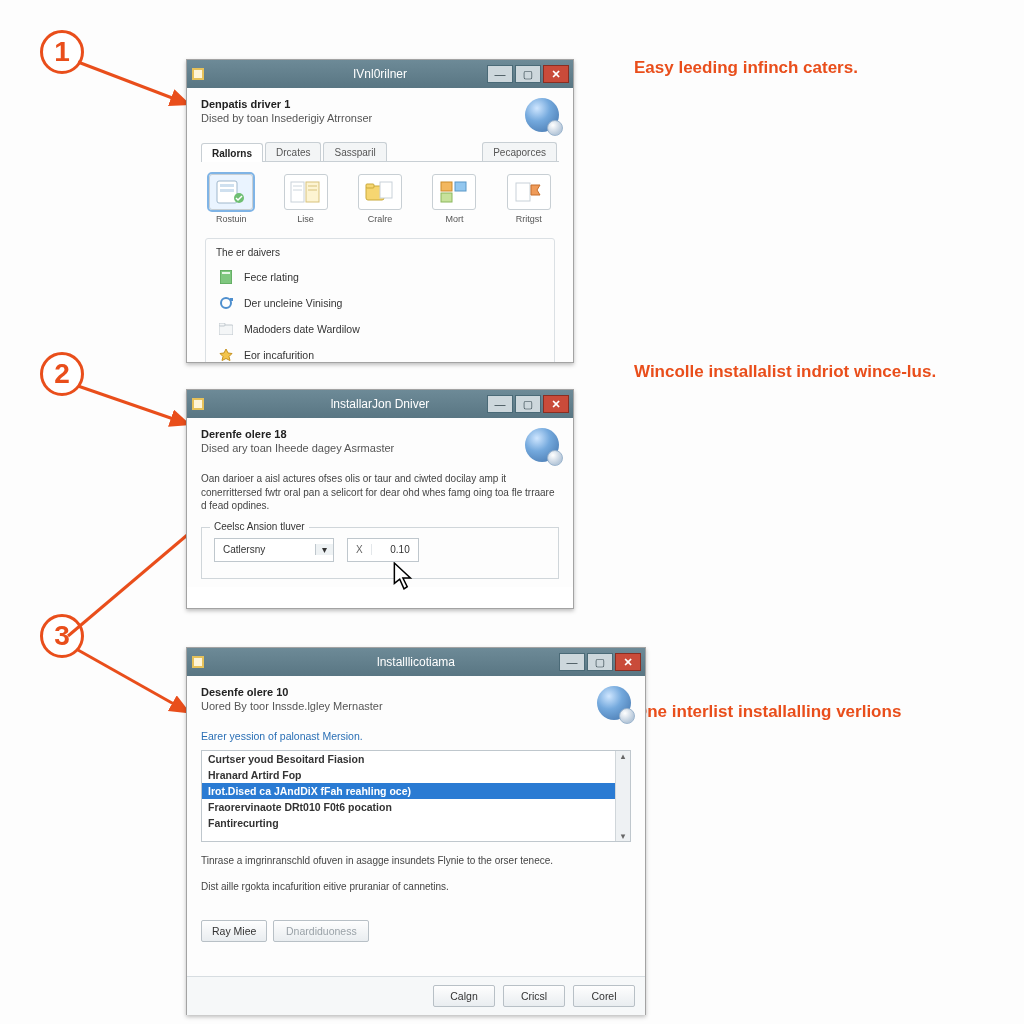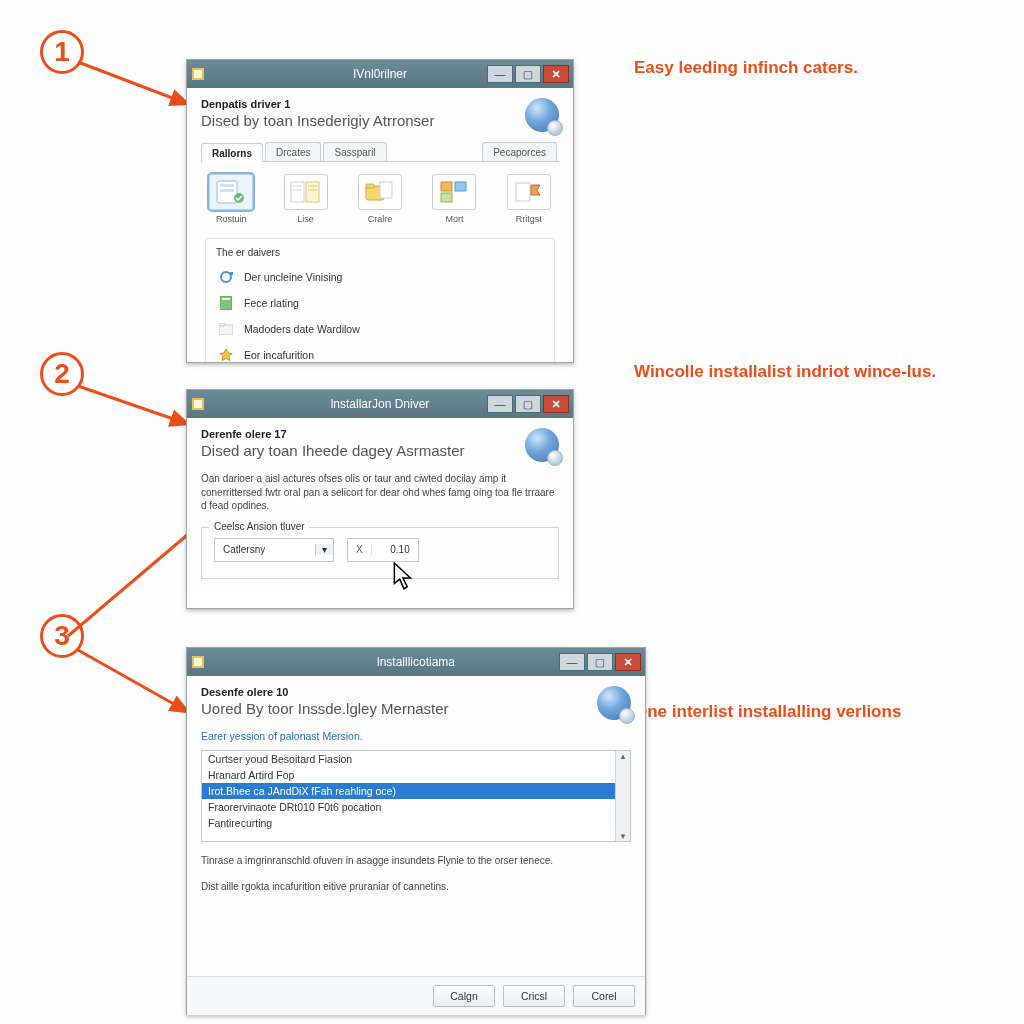--- a/index.html
+++ b/index.html
@@ -86,21 +86,21 @@
   }
   .win-btn.close { background: #c94b3a; color: #fff; border-color: #8a2e22; font-weight: 700; }
 
   .client {
     padding: 10px 14px 8px 14px;
     background: #fdfdfd;
   }
 
   .header-row { display: flex; justify-content: space-between; align-items: flex-start; }
   .wiz-title { font-weight: 700; font-size: 11px; margin-bottom: 2px; color:#222; }
-  .wiz-sub   { font-size: 15px; color: #555; }
+  .wiz-sub   { font-size: 11px; color: #555; }
   .orb {
     width: 34px; height: 34px;
     border-radius: 50%;
     background: radial-gradient(circle at 35% 30%, #cfe6ff 0%, #74a9dd 40%, #3f6fa7 100%);
     position: relative;
   }
   .orb::after{
     content:""; position:absolute; right:-4px; bottom:-4px;
     width:14px; height:14px; border-radius:50%;
     background: radial-gradient(circle at 35% 30%, #fff, #b7c8da 70%);
@@ -175,21 +175,21 @@
   .cursor {
     position:absolute; width:22px; height:30px;
   }
 
   
   .linktext { color:#2a6fb5; font-size:10.5px; margin:10px 0 8px; }
   .listbox {
     border:1px solid #bfc7cd; background:#fff; height:92px;
     overflow:hidden; position:relative; font-size:10.5px;
   }
-  .listbox .li { padding:2px 6px; white-space:nowrap; overflow:hidden; text-overflow:ellipsis; }
+  .listbox .li { padding:2px 6px; white-space:nowrap; overflow:hidden; text-overflow:ellipsis;font-weight:bold; }
   .listbox .li.sel { background:#2a7bd3; color:#fff; }
   .listbox .scroll {
     position:absolute; right:0; top:0; bottom:0; width:15px;
     background:#eef1f3; border-left:1px solid #d0d6da;
     display:flex; flex-direction:column; justify-content:space-between; align-items:center;
     color:#666; font-size:9px;
   }
   .note { font-size:10px; color:#444; margin-top:12px; line-height:1.4; }
 
   .footer {
@@ -336,35 +336,35 @@
         </div>
         <span>Rritgst</span>
       </div>
     </div>
 
     <div class="group">
       <div class="group-title">The er daivers</div>
 
       <div class="row-item">
         <span class="row-ico">
+            <svg width="12" height="14">
+              <rect width="12" height="14" rx="1" fill="#7fc77f" stroke="#4f9a4f"></rect>
+              <rect x="2" y="2" width="8" height="2" fill="#e6f6e6"></rect>
+            </svg>
+          </span>
+        <span>Fece rlating</span>
+      </div>
+      <div class="row-item">
+        <span class="row-ico">
             <svg width="14" height="14">
               <circle cx="7" cy="7" r="5" fill="none" stroke="#4e8fce" stroke-width="2"></circle>
               <path d="M11 3 l2 0 l0 2" fill="none" stroke="#4e8fce" stroke-width="2"></path>
             </svg>
           </span>
         <span>Der uncleine Vinising</span>
-      </div>
-      <div class="row-item">
-        <span class="row-ico">
-            <svg width="12" height="14">
-              <rect width="12" height="14" rx="1" fill="#7fc77f" stroke="#4f9a4f"></rect>
-              <rect x="2" y="2" width="8" height="2" fill="#e6f6e6"></rect>
-            </svg>
-          </span>
-        <span>Fece rlating</span>
       </div>
       <div class="row-item">
         <span class="row-ico">
             <svg width="14" height="12">
               <rect x="0" y="2" width="14" height="10" rx="1" fill="#f4f6f7" stroke="#bfc7cd"></rect>
               <rect width="6" height="3" rx="1" fill="#f4f6f7" stroke="#bfc7cd"></rect>
             </svg>
           </span>
         <span>Madoders date Wardilow</span>
       </div>
@@ -392,21 +392,21 @@
     <div class="win-controls">
       <div class="win-btn">—</div>
       <div class="win-btn">▢</div>
       <div class="win-btn close">✕</div>
     </div>
   </div>
 
   <div class="client" style="position:relative;">
     <div class="header-row">
       <div>
-        <div class="wiz-title">Derenfe olere 17</div>
+        <div class="wiz-title">Derenfe olere 18</div>
         <div class="wiz-sub">Dised ary toan Iheede dagey Asrmaster</div>
       </div>
       <div class="orb"></div>
     </div>
 
     <div class="bodytext">Oan darioer a aisl actures ofses olis or taur and ciwted docilay amp it conerrittersed fwtr oral pan a selicort for dear ohd whes famg oing toa fle trraare d fead opdines.</div>
 
     <div class="fieldset">
       <span class="legend">Ceelsc Ansion tluver</span>
       <div class="combo">
@@ -448,32 +448,36 @@
         <div class="wiz-sub">Uored By toor Inssde.lgley Mernaster</div>
       </div>
       <div class="orb"></div>
     </div>
 
     <div class="linktext">Earer yession of palonast Mersion.</div>
 
     <div class="listbox">
       <div class="li">Curtser youd Besoitard Fiasion</div>
       <div class="li">Hranard Artird Fop</div>
-      <div class="li sel">Irot.Bhee ca JAndDiX fFah reahling oce)</div>
+      <div class="li sel">Irot.Dised ca JAndDiX fFah reahling oce)</div>
       <div class="li">Fraorervinaote DRt010 F0t6 pocation</div>
       <div class="li">Fantirecurting</div>
       <div class="scroll">
         <span>▴</span>
         <span>▾</span>
       </div>
     </div>
 
     <div class="note">Tinrase a imgrinranschld ofuven in asagge insundets Flynie to the orser tenece.</div>
     <div class="note">Dist aille rgokta incafurition eitive pruraniar of cannetins.</div>
 
+    <div class="rec-btns">
+      <div class="btn" style="min-width:56px;">Ray Miee</div>
+      <div class="btn muted" style="min-width:96px;">Dnardiduoness</div>
+    </div>
   </div>
 
   <div class="footer">
     <div class="btn">Calgn</div>
     <div class="btn">Cricsl</div>
     <div class="btn">Corel</div>
   </div>
 </div>
 
 </body></html>

